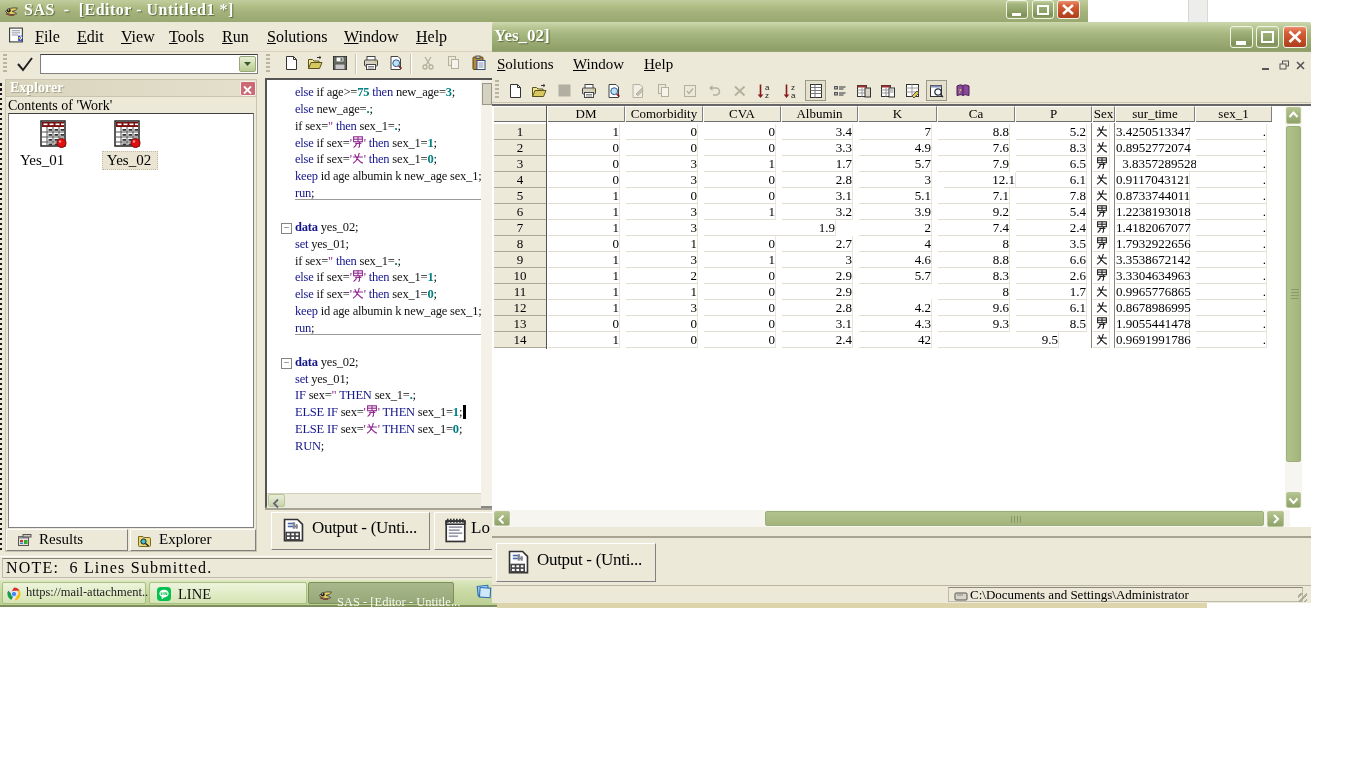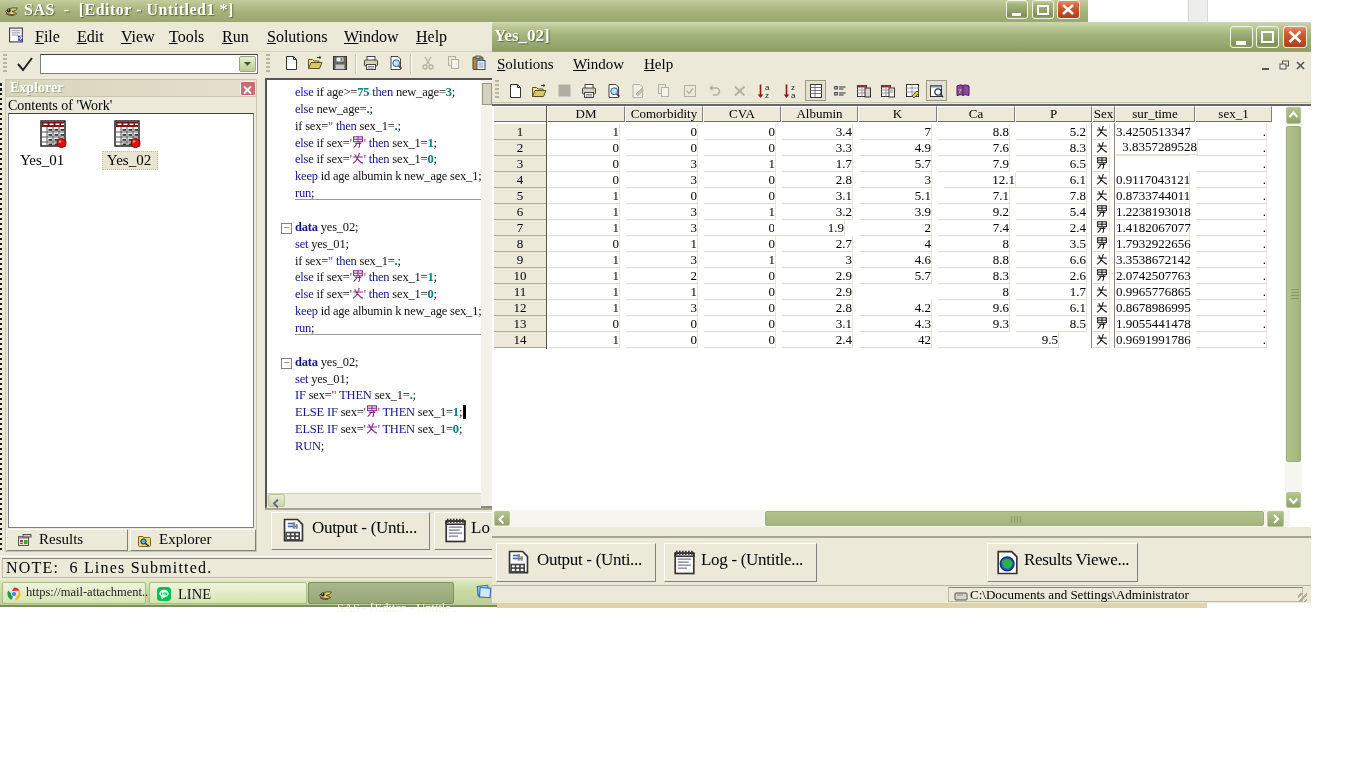--- a/index.html
+++ b/index.html
@@ -395,21 +395,21 @@
       </svg></div>
   <div class="abs" style="left:28px;top:3px;font-size:14.5px;color:#111">LINE</div>
   </div>
 <div class="abs" style="left:308px;top:582px;width:146px;height:22px;border-radius:2px;background:linear-gradient(180deg,#a9b88c,#96a878);border:1px solid #7e9158">
   <div class="abs" style="left:8px;top:4px"><svg width="17" height="15" viewBox="0 0 16 16">
         <path d="M1.5 9 q5 -5 13 -3.5 q-2 3 -6 3.5 q3 0.5 5 2.5 q-6 2 -10 -0.5 z" fill="#e8d060" stroke="#333" stroke-width="0.8"></path>
         <circle cx="5" cy="8" r="2.2" fill="#222"></circle>
         <circle cx="4.6" cy="7.4" r="0.7" fill="#fff"></circle>
         <path d="M2 11.5 q4 2.5 9 1.5" stroke="#722" stroke-width="1" fill="none"></path>
       </svg></div>
-  <div class="abs" style="left:28px;top:18px;font-size:12.5px;color:#f6f8ee;white-space:nowrap;width:124px;overflow:hidden">SAS - [Editor - Untitle...</div>
+  <div class="abs" style="left:28px;top:12px;font-size:12.5px;color:#f6f8ee;white-space:nowrap;width:124px;overflow:hidden">SAS - [Editor - Untitle...</div>
   </div>
 <div class="abs" style="left:474px;top:582px;width:20px;height:20px"><svg width="19" height="17" viewBox="0 0 16 16">
       <rect x="2.5" y="3.5" width="10" height="9" fill="#9ecdf0" stroke="#2a6ab0" transform="rotate(-6 8 8)"></rect>
       <rect x="4.5" y="5.5" width="10" height="9" fill="#cfe7fa" stroke="#2a6ab0" transform="rotate(4 9 10)"></rect>
     </svg></div>
 
 <div class="abs" style="left:497px;top:603px;width:710px;height:5px;background:#ddd4ac"></div>
 
 <div class="abs" style="left:1188px;top:0;width:20px;height:25px;background:#ededeb;border-left:1px solid #d8d8d4;border-right:1px solid #d8d8d4"></div>
 
@@ -636,21 +636,21 @@
 <div class="dc" style="left:446px;top:50px;width:72px;height:16px">7.9</div>
 <div class="dc" style="left:524px;top:50px;width:71px;height:16px">6.5</div>
 <div class="dc" style="left:601px;top:50px;width:17px;height:16px;text-align:left;padding-left:3px"><svg width="12" height="12" viewBox="0 0 12 12" style="vertical-align:-1px">
           <g stroke="#222" stroke-width="1.1" fill="none">
 <rect x="1.6" y="0.8" width="8.8" height="4.9"></rect>
             <line x1="6" y1="0.8" x2="6" y2="5.7"></line>
             <line x1="1.6" y1="3.2" x2="10.4" y2="3.2"></line>
 <path d="M3.2,7.4 H9.3 M7.5,5.9 V10.3 q0,1 -1.2,1.1 M4.6,7.4 C4.3,9.2 3.3,10.6 1.6,11.5"></path>
           </g>
         </svg></div>
-<div class="dc" style="left:624px;top:33px;width:82px;height:16px">3.8357289528</div>
+<div class="dc" style="left:624px;top:50px;width:82px;height:16px">3.8357289528</div>
 <div class="dc" style="left:704px;top:50px;width:71px;height:16px">.</div>
 <div class="rh" style="left:2px;top:66px;width:53px;height:16px">4</div>
 <div class="dc" style="left:56px;top:66px;width:72px;height:16px">0</div>
 <div class="dc" style="left:134px;top:66px;width:72px;height:16px">3</div>
 <div class="dc" style="left:212px;top:66px;width:72px;height:16px">0</div>
 <div class="dc" style="left:290px;top:66px;width:71px;height:16px">2.8</div>
 <div class="dc" style="left:367px;top:66px;width:73px;height:16px">3</div>
 <div class="dc" style="left:452px;top:66px;width:72px;height:16px">12.1</div>
 <div class="dc" style="left:524px;top:66px;width:71px;height:16px">6.1</div>
 <div class="dc" style="left:601px;top:66px;width:17px;height:16px;text-align:left;padding-left:3px"><svg width="12" height="12" viewBox="0 0 12 12" style="vertical-align:-1px">
@@ -690,21 +690,21 @@
             <line x1="1.6" y1="3.2" x2="10.4" y2="3.2"></line>
 <path d="M3.2,7.4 H9.3 M7.5,5.9 V10.3 q0,1 -1.2,1.1 M4.6,7.4 C4.3,9.2 3.3,10.6 1.6,11.5"></path>
           </g>
         </svg></div>
 <div class="dc" style="left:624px;top:98px;width:74px;height:16px">1.2238193018</div>
 <div class="dc" style="left:704px;top:98px;width:71px;height:16px">.</div>
 <div class="rh" style="left:2px;top:114px;width:53px;height:16px">7</div>
 <div class="dc" style="left:56px;top:114px;width:72px;height:16px">1</div>
 <div class="dc" style="left:134px;top:114px;width:72px;height:16px">3</div>
 <div class="dc" style="left:212px;top:114px;width:72px;height:16px">0</div>
-<div class="dc" style="left:282px;top:114px;width:71px;height:16px">1.9</div>
+<div class="dc" style="left:273px;top:114px;width:71px;height:16px">1.9</div>
 <div class="dc" style="left:367px;top:114px;width:73px;height:16px">2</div>
 <div class="dc" style="left:446px;top:114px;width:72px;height:16px">7.4</div>
 <div class="dc" style="left:524px;top:114px;width:71px;height:16px">2.4</div>
 <div class="dc" style="left:601px;top:114px;width:17px;height:16px;text-align:left;padding-left:3px"><svg width="12" height="12" viewBox="0 0 12 12" style="vertical-align:-1px">
           <g stroke="#222" stroke-width="1.1" fill="none">
 <rect x="1.6" y="0.8" width="8.8" height="4.9"></rect>
             <line x1="6" y1="0.8" x2="6" y2="5.7"></line>
             <line x1="1.6" y1="3.2" x2="10.4" y2="3.2"></line>
 <path d="M3.2,7.4 H9.3 M7.5,5.9 V10.3 q0,1 -1.2,1.1 M4.6,7.4 C4.3,9.2 3.3,10.6 1.6,11.5"></path>
           </g>
@@ -753,21 +753,21 @@
 <div class="dc" style="left:446px;top:162px;width:72px;height:16px">8.3</div>
 <div class="dc" style="left:524px;top:162px;width:71px;height:16px">2.6</div>
 <div class="dc" style="left:601px;top:162px;width:17px;height:16px;text-align:left;padding-left:3px"><svg width="12" height="12" viewBox="0 0 12 12" style="vertical-align:-1px">
           <g stroke="#222" stroke-width="1.1" fill="none">
 <rect x="1.6" y="0.8" width="8.8" height="4.9"></rect>
             <line x1="6" y1="0.8" x2="6" y2="5.7"></line>
             <line x1="1.6" y1="3.2" x2="10.4" y2="3.2"></line>
 <path d="M3.2,7.4 H9.3 M7.5,5.9 V10.3 q0,1 -1.2,1.1 M4.6,7.4 C4.3,9.2 3.3,10.6 1.6,11.5"></path>
           </g>
         </svg></div>
-<div class="dc" style="left:624px;top:162px;width:74px;height:16px">2.0742507763</div>
+<div class="dc" style="left:624px;top:162px;width:74px;height:16px">3.3304634963</div>
 <div class="dc" style="left:704px;top:162px;width:71px;height:16px">.</div>
 <div class="rh" style="left:2px;top:178px;width:53px;height:16px">11</div>
 <div class="dc" style="left:56px;top:178px;width:72px;height:16px">1</div>
 <div class="dc" style="left:134px;top:178px;width:72px;height:16px">1</div>
 <div class="dc" style="left:212px;top:178px;width:72px;height:16px">0</div>
 <div class="dc" style="left:290px;top:178px;width:71px;height:16px">2.9</div>
 <div class="dc" style="left:367px;top:193px;width:73px;height:16px">4.8</div>
 <div class="dc" style="left:446px;top:178px;width:72px;height:16px">8</div>
 <div class="dc" style="left:524px;top:178px;width:71px;height:16px">1.7</div>
 <div class="dc" style="left:601px;top:178px;width:17px;height:16px;text-align:left;padding-left:3px"><svg width="12" height="12" viewBox="0 0 12 12" style="vertical-align:-1px">
@@ -869,49 +869,20 @@
           <rect x="9.3" y="4.4" width="1.3" height="2.8" fill="#888"></rect>
           <g stroke="#444" fill="#fff">
             <rect x="3.5" y="9.5" width="8" height="4.5"></rect>
             <line x1="3.5" y1="11.7" x2="11.5" y2="11.7"></line>
             <line x1="6.2" y1="9.5" x2="6.2" y2="14"></line>
             <line x1="8.9" y1="9.5" x2="8.9" y2="14"></line>
           </g>
         </svg></div>
      <div class="abs" style="left:40px;top:6px;font-size:17px;letter-spacing:-0.3px">Output - (Unti...</div>
     </div>
-  <div class="tbtn" style="left:172px;top:521px;width:153px;height:39px">
-     <div class="abs" style="left:6px;top:5px;transform:scale(1.5);transform-origin:top left"><svg width="18" height="18" viewBox="0 0 16 16">
-          <rect x="2.5" y="2.5" width="11" height="12" fill="#fff" stroke="#333"></rect>
-          <path d="M2.5 2.5 h11 v1.8 h-11 z" fill="#ddd" stroke="#333"></path>
-          <g stroke="#333">
-            <line x1="3.4" y1="1" x2="3.4" y2="3.4"></line>
-            <line x1="5.2" y1="1" x2="5.2" y2="3.4"></line>
-            <line x1="7" y1="1" x2="7" y2="3.4"></line>
-            <line x1="8.8" y1="1" x2="8.8" y2="3.4"></line>
-            <line x1="10.6" y1="1" x2="10.6" y2="3.4"></line>
-            <line x1="12.4" y1="1" x2="12.4" y2="3.4"></line>
-          </g>
-          <g stroke="#99a">
-            <line x1="4" y1="6" x2="12" y2="6"></line>
-            <line x1="4" y1="7.8" x2="10.5" y2="7.8"></line>
-            <line x1="4" y1="9.6" x2="12" y2="9.6"></line>
-            <line x1="4" y1="11.4" x2="9.5" y2="11.4"></line>
-          </g>
-        </svg></div>
-     <div class="abs" style="left:36px;top:6px;font-size:17px;letter-spacing:-0.3px">Log - (Untitle...</div>
-    </div>
-  <div class="tbtn" style="left:495px;top:521px;width:151px;height:39px">
-     <div class="abs" style="left:6px;top:5px;transform:scale(1.5);transform-origin:top left"><svg width="18" height="18" viewBox="0 0 16 16">
-          <path d="M2.5 1.5 h8 l3 3 v10 h-11 z" fill="#fff" stroke="#333"></path>
-          <circle cx="7.8" cy="8.8" r="4" fill="#2a6ac8" stroke="#123a7a"></circle>
-          <path d="M4.5 7.2 q2.5 -2 5 -0.8 l1.5 1.8 q-0.5 2.5 -2.5 3.5 l-2.5 -0.8 z" fill="#2ab04a"></path>
-        </svg></div>
-     <div class="abs" style="left:36px;top:6px;font-size:17px;letter-spacing:-0.3px">Results Viewe...</div>
-    </div>
 
   <div class="abs" style="left:0;top:563px;width:819px;height:18px;background:#ece9d8;border-top:1px solid #b8b4a0"></div>
   <div class="abs" style="left:456px;top:565px;width:355px;height:15px;border:1px solid #c0bcac;border-top-color:#8a8678"></div>
   <div class="abs" style="left:462px;top:566px;width:14px;height:11px"><svg width="14" height="11">
         <rect x="1" y="2" width="12" height="7" rx="1" fill="#d8d4c8" stroke="#555"></rect>
         <line x1="3" y1="4" x2="9" y2="4" stroke="#888"></line>
       </svg></div>
   <div class="abs" style="left:478px;top:565px;font-size:13px">C:\Documents and Settings\Administrator</div>
   <div class="abs" style="left:806px;top:571px;width:9px;height:9px;background:repeating-linear-gradient(135deg,transparent 0 2px,#b0ac9c 2px 4px)"></div>
 </div>

